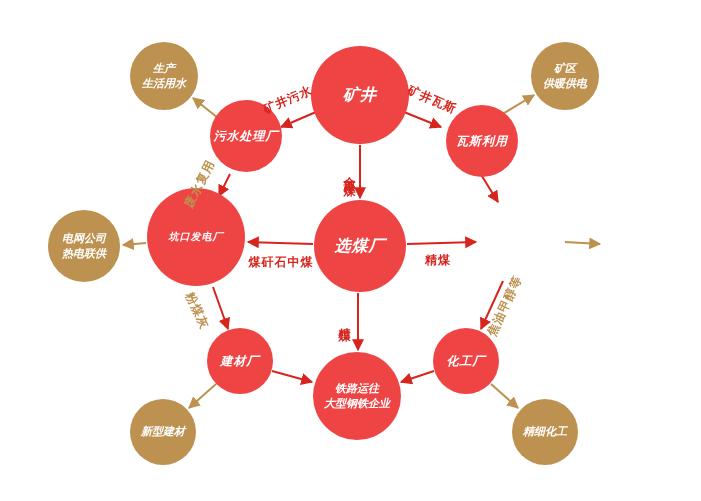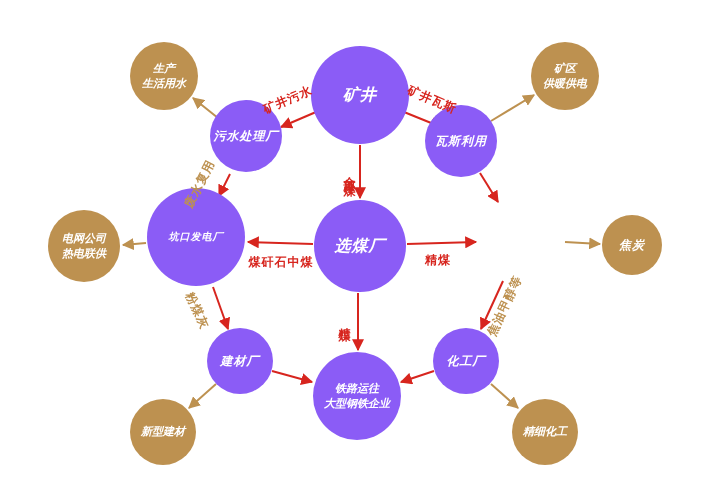--- a/index.html
+++ b/index.html
@@ -27,21 +27,21 @@
     align-items: center;
     justify-content: center;
     text-align: center;
     color: #ffffff;
     font-weight: bold;
     white-space: pre-line;
     line-height: 1.4;
     letter-spacing: 1px;
     font-style: italic;
   }
-  .node.red  { background: #8b5cf6; }
+  .node.red  { background: #ef4444; }
   .node.gold { background: #bd9150; }
   .edge-label {
     position: absolute;
     font-weight: bold;
     font-size: 12px;
     white-space: nowrap;
     letter-spacing: 1px;
     transform: translate(-50%, -50%) rotate(var(--rot, 0deg));
     transform-origin: center center;
   }
@@ -90,21 +90,21 @@
       <line x1="565" y1="242" x2="600" y2="244" marker-end="url(#arrow-gold)"></line>
       <line x1="216" y1="384" x2="189" y2="408" marker-end="url(#arrow-gold)"></line>
       <line x1="491" y1="384" x2="518" y2="408" marker-end="url(#arrow-gold)"></line>
     </g>
   </svg>
 
   <div class="node red" style="left:311px;top:46px;width:98px;height:98px;font-size:16px">矿井</div>
 
   <div class="node red" style="left:210px;top:100px;width:72px;height:72px;font-size:12px">污水处理厂</div>
 
-  <div class="node red" style="left:425px;top:105px;width:72px;height:72px;font-size:12px">瓦斯利用</div>
+  <div class="node red" style="left:446px;top:105px;width:72px;height:72px;font-size:12px">瓦斯利用</div>
 
   <div class="node red" style="left:147px;top:188px;width:98px;height:98px;font-size:10px">坑口发电厂</div>
 
   <div class="node red" style="left:314px;top:200px;width:92px;height:92px;font-size:16px">选煤厂</div>
 
 
   <div class="node red" style="left:207px;top:328px;width:66px;height:66px;font-size:12px">建材厂</div>
 
   <div class="node red" style="left:313px;top:352px;width:88px;height:88px;font-size:11px;letter-spacing:0">铁路运往
 大型钢铁企业</div>
@@ -113,21 +113,20 @@
 
   <div class="node gold" style="left:130px;top:42px;width:68px;height:68px;font-size:11px;letter-spacing:0">生产
 生活用水</div>
 
   <div class="node gold" style="left:531px;top:42px;width:68px;height:68px;font-size:11px;letter-spacing:0">矿区
 供暖供电</div>
 
   <div class="node gold" style="left:48px;top:210px;width:72px;height:72px;font-size:11px;letter-spacing:0">电网公司
 热电联供</div>
 
-  <div class="node gold" style="left:602px;top:215px;width:60px;height:60px;font-size:12px">焦炭</div>
 
   <div class="node gold" style="left:130px;top:399px;width:66px;height:66px;font-size:11px;letter-spacing:0">新型建材</div>
 
   <div class="node gold" style="left:512px;top:399px;width:66px;height:66px;font-size:11px;letter-spacing:0">精细化工</div>
 
   <div class="edge-label red" style="left:288px;top:100px;--rot:-23deg">矿井污水</div>
 
   <div class="edge-label red" style="left:432px;top:100px;--rot:23deg">矿井瓦斯</div>
 
   <div class="edge-label red vertical" style="left:349px;top:172px">全部原煤</div>

